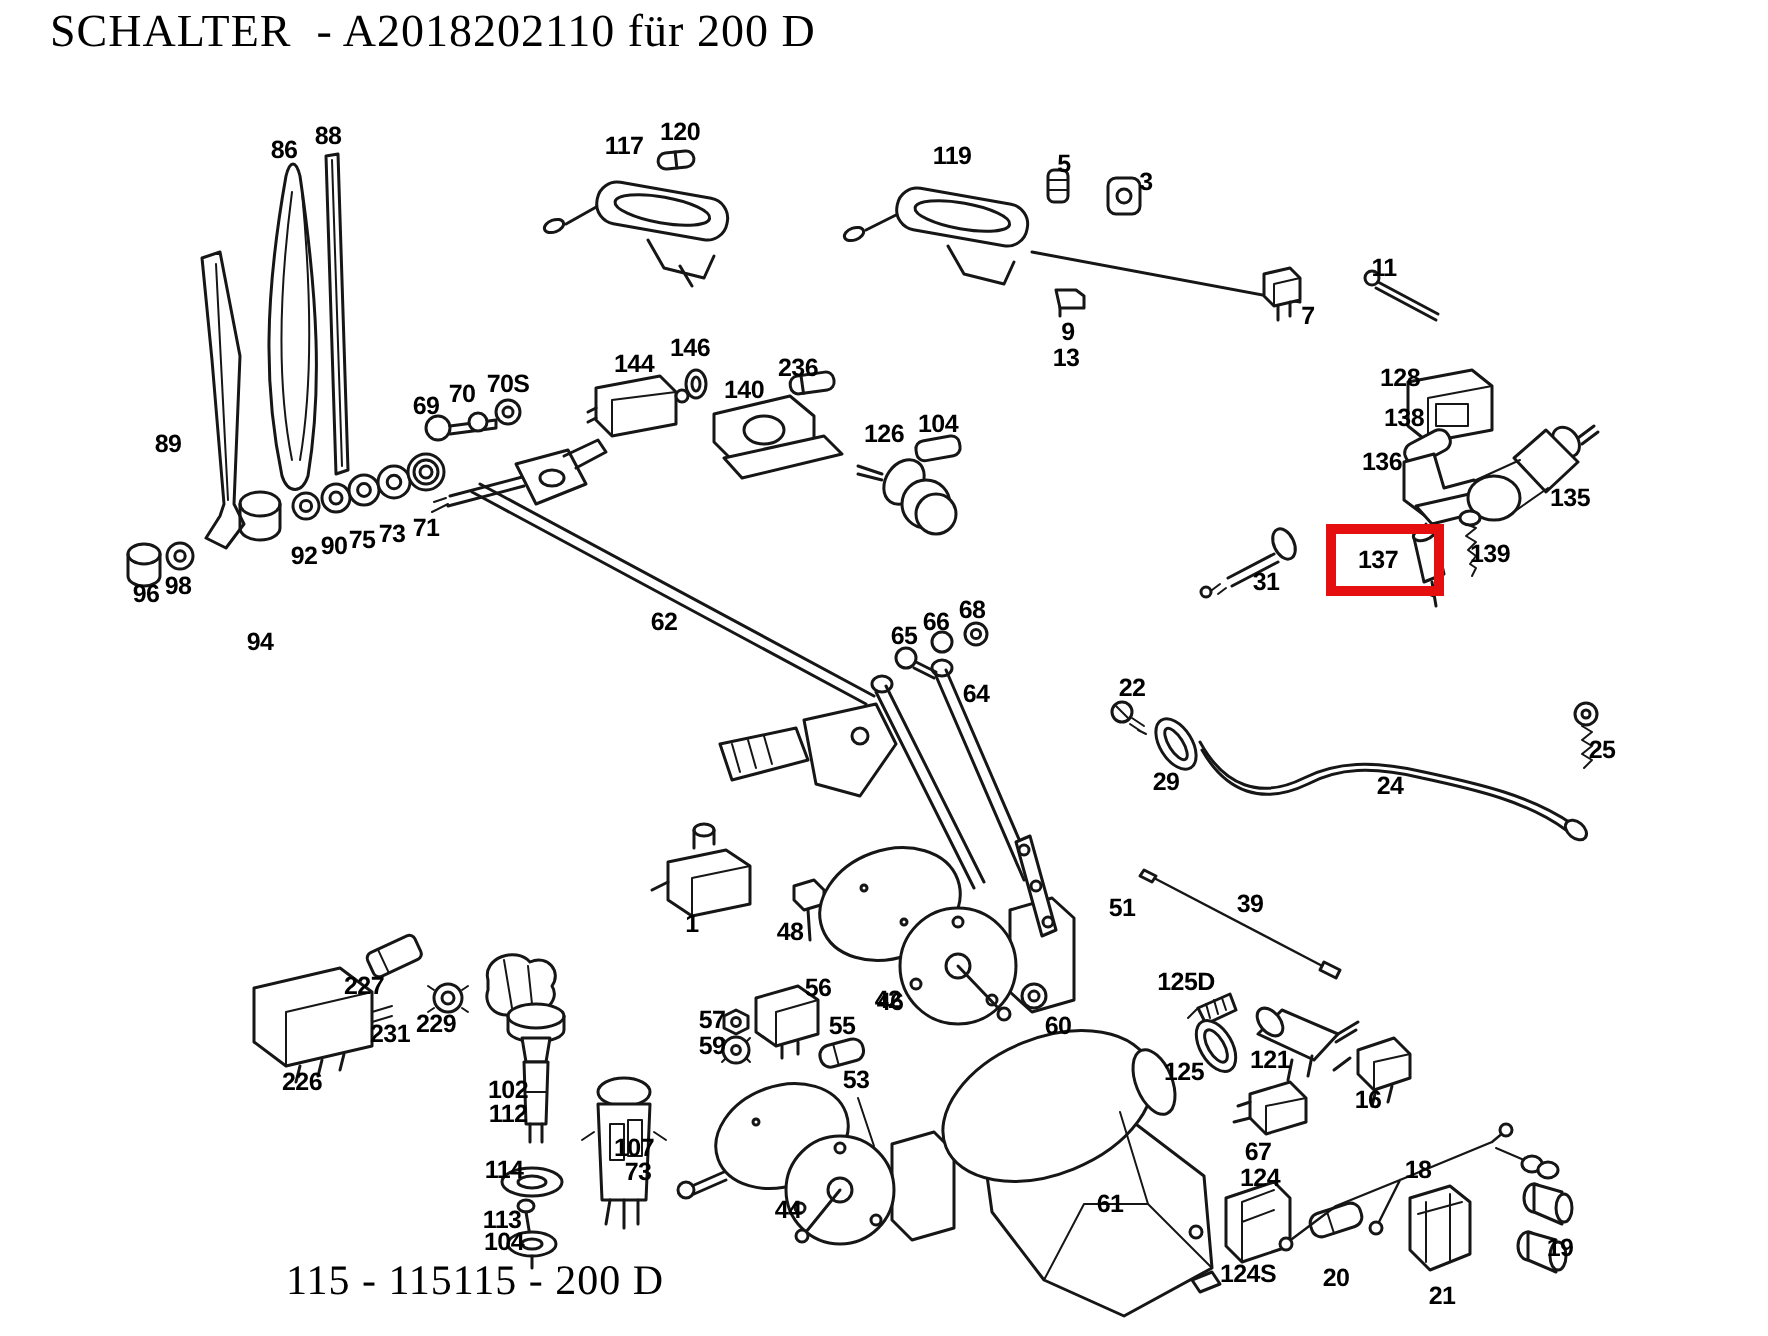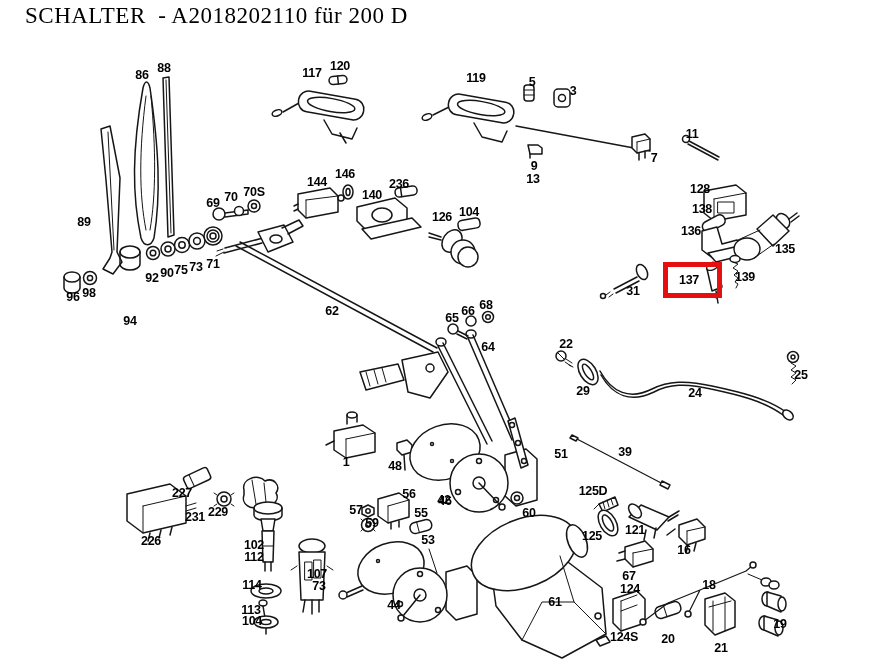--- a/index.html
+++ b/index.html
@@ -429,34 +429,35 @@
       <span class="part-label" style="left: 317px; top: 574px;">107</span>
       <span class="part-label" style="left: 319px; top: 586px;">73</span>
       <span class="part-label" style="left: 346px; top: 462px;">1</span>
       <span class="part-label" style="left: 395px; top: 466px;">48</span>
       <span class="part-label" style="left: 444px; top: 500px;">42</span>
       <span class="part-label" style="left: 445px; top: 501px;">46</span>
       <span class="part-label" style="left: 533px; top: 454px; margin-left: 28px;">51</span>
       <span class="part-label" style="left: 529px; top: 484px; margin-top: 29px;">60</span>
       <span class="part-label" style="left: 409px; top: 494px;">56</span>
       <span class="part-label" style="left: 356px; top: 510px;">57</span>
-      <span class="part-label" style="left: 356px; top: 523px; margin-left: 16px;">59</span>
+      <span class="part-label" style="left: 356px; top: 523px;">59</span>
       <span class="part-label" style="left: 421px; top: 513px;">55</span>
       <span class="part-label" style="left: 428px; top: 540px;">53</span>
       <span class="part-label" style="left: 394px; top: 605px;">44</span>
       <span class="part-label" style="left: 555px; top: 602px;">61</span>
       <span class="part-label" style="left: 625px; top: 452px;">39</span>
       <span class="part-label" style="left: 593px; top: 491px;">125D</span>
       <span class="part-label" style="left: 635px; top: 530px;">121</span>
       <span class="part-label" style="left: 592px; top: 536px;">125</span>
       <span class="part-label" style="left: 684px; top: 550px;">16</span>
       <span class="part-label" style="left: 629px; top: 576px;">67</span>
       <span class="part-label" style="left: 630px; top: 589px;">124</span>
       <span class="part-label" style="left: 624px; top: 637px;">124S</span>
       <span class="part-label" style="left: 668px; top: 639px;">20</span>
       <span class="part-label" style="left: 721px; top: 648px;">21</span>
       <span class="part-label" style="left: 709px; top: 585px;">18</span>
       <span class="part-label" style="left: 780px; top: 624px;">19</span>
     </div>
 
   <div class="hl" style="left: 663px; top: 262px; width: 59px; height: 36px; border-width: 5px; border-color: rgb(230, 15, 15);"></div>
 
+  <div class="footer">115 - 115115 - 200 D</div>
 </div>
 
 </body></html>

